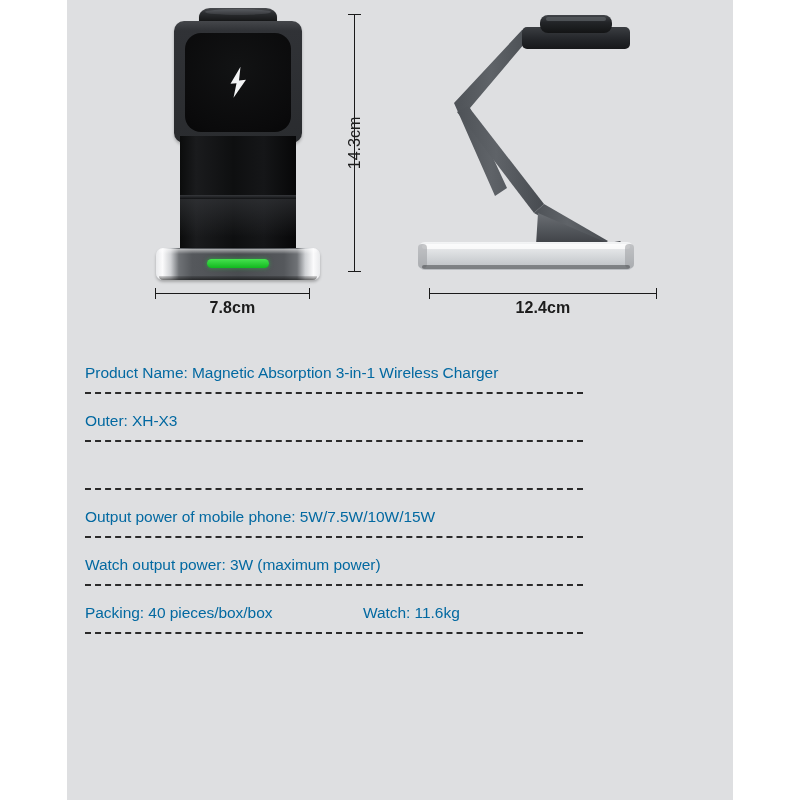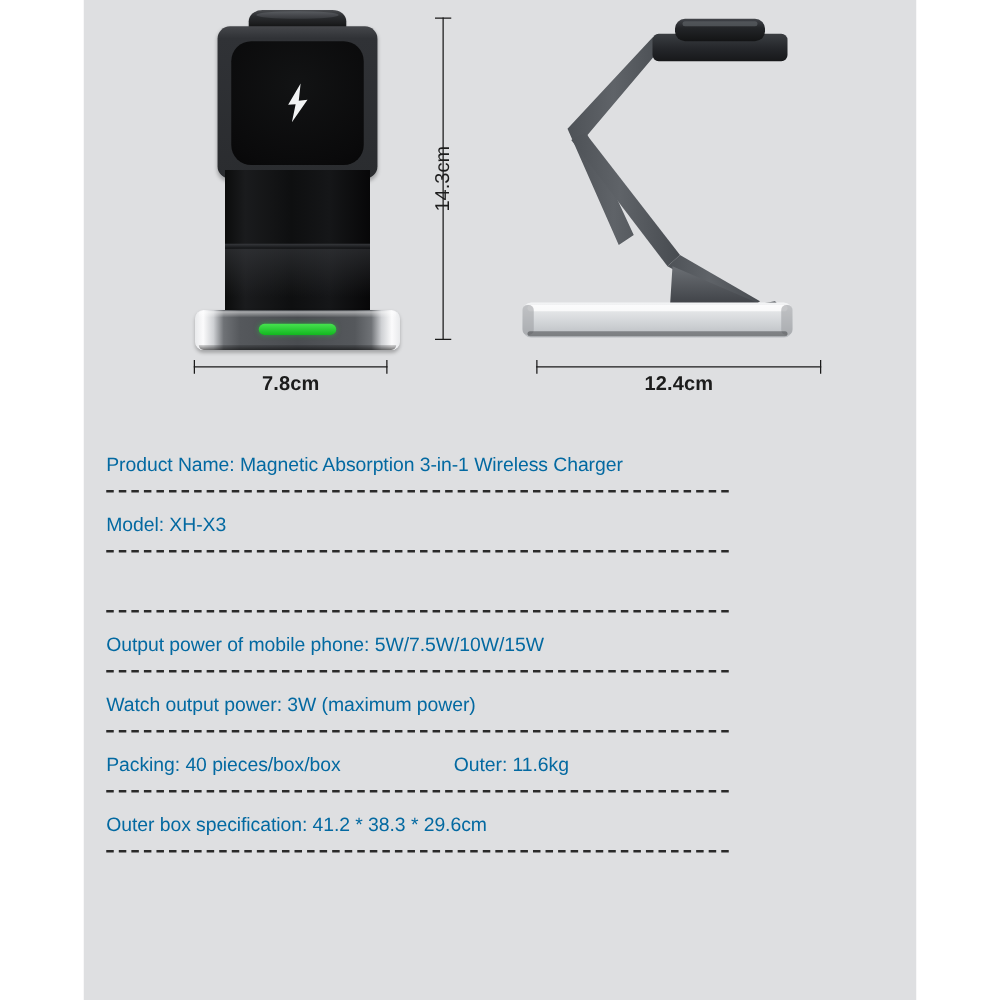--- a/index.html
+++ b/index.html
@@ -388,44 +388,40 @@
   </div>
 
   <div class="specs">
 
     <div class="spec-row">
       <div class="spec-text">Product Name: Magnetic Absorption 3-in-1 Wireless Charger</div>
       <div class="spec-rule"></div>
     </div>
 
     <div class="spec-row">
-      <div class="spec-text">Model: XH-X3</div>
+      <div class="spec-text">Outer: XH-X3</div>
       <div class="spec-rule"></div>
     </div>
 
     <div class="spec-row">
       <div class="spec-rule"></div>
     </div>
 
     <div class="spec-row">
       <div class="spec-text">Output power of mobile phone: 5W/7.5W/10W/15W</div>
       <div class="spec-rule"></div>
     </div>
 
     <div class="spec-row">
       <div class="spec-text">Watch output power: 3W (maximum power)</div>
       <div class="spec-rule"></div>
     </div>
 
 
     <div class="spec-row">
       <div class="spec-text packing">Packing: 40 pieces/box/box</div>
-      <div class="spec-text weight">Outer: 11.6kg</div>
-      <div class="spec-rule"></div>
-    </div>
-
-    <div class="spec-row">
-      <div class="spec-text">Outer box specification: 41.2 * 38.3 * 29.6cm</div>
-      <div class="spec-rule"></div>
-    </div>
+      <div class="spec-text weight">Watch: 11.6kg</div>
+      <div class="spec-rule"></div>
+    </div>
+
 
   </div>
 </div>
 
 </body></html>

